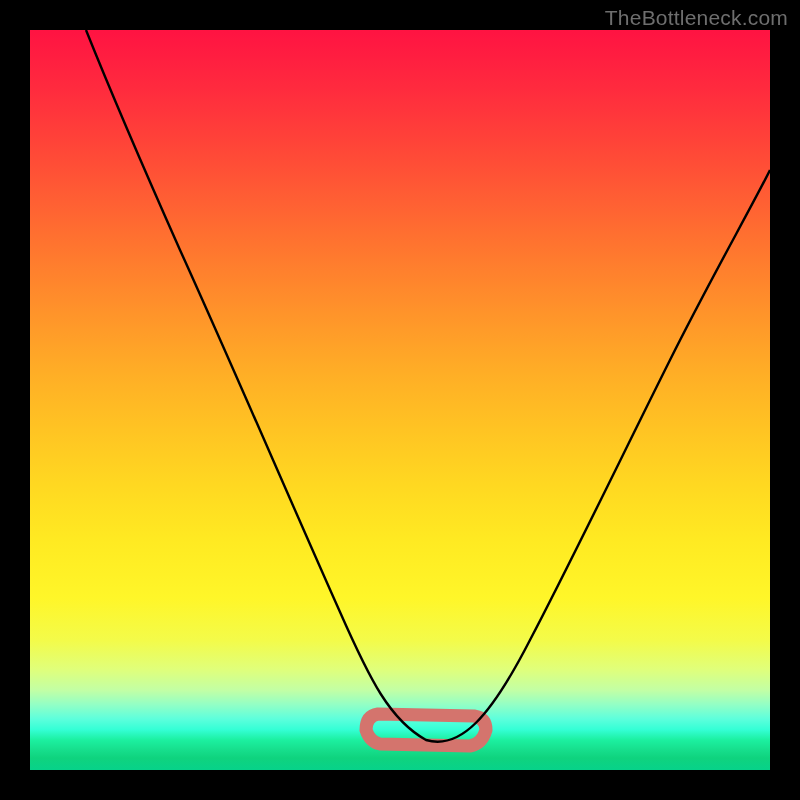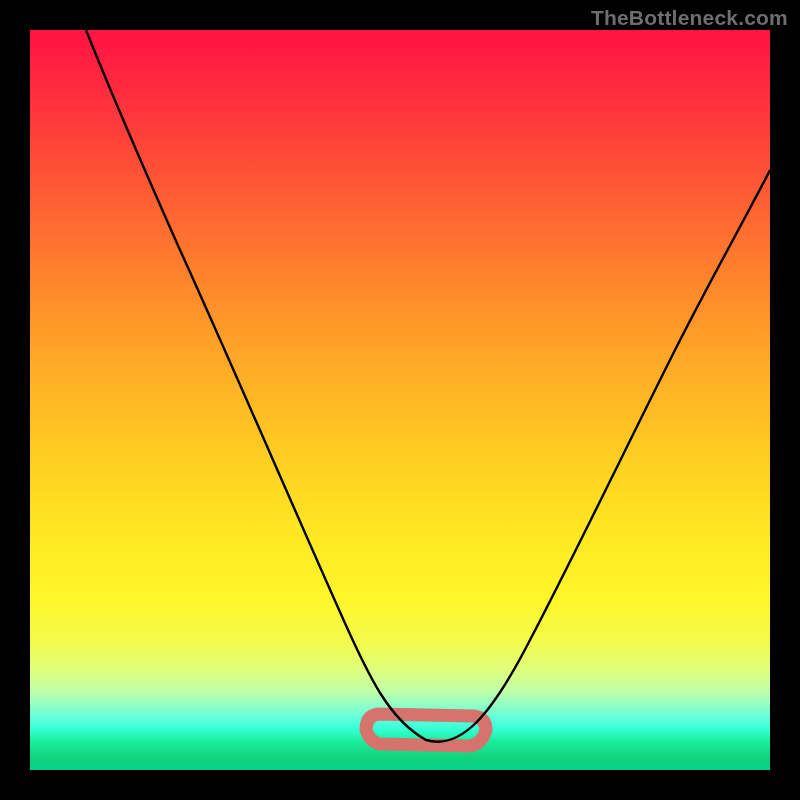--- a/index.html
+++ b/index.html
@@ -71,21 +71,21 @@
     top: 0;
     width: 740px;
     height: 740px;
   }
   .watermark {
     position: absolute;
     top: 6px;
     right: 12px;
     color: #6e6e6e;
     font-size: 21px;
-    font-weight: 700;
+    font-weight: 400;
     letter-spacing: 0.2px;
   }
 </style>
 </head>
 <body>
 
 <div class="frame">
 
   <div class="plot-area">
     <div class="gradient-bg"></div>

